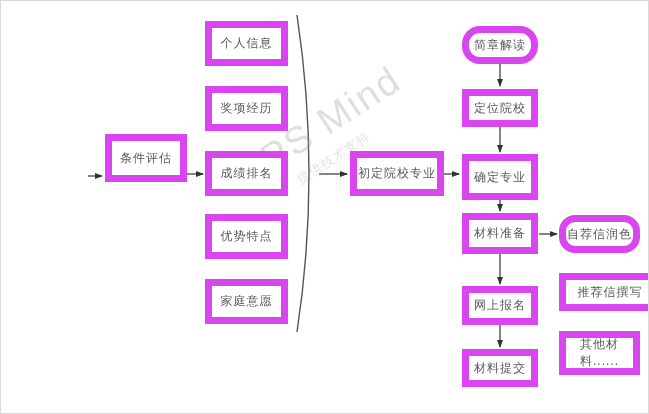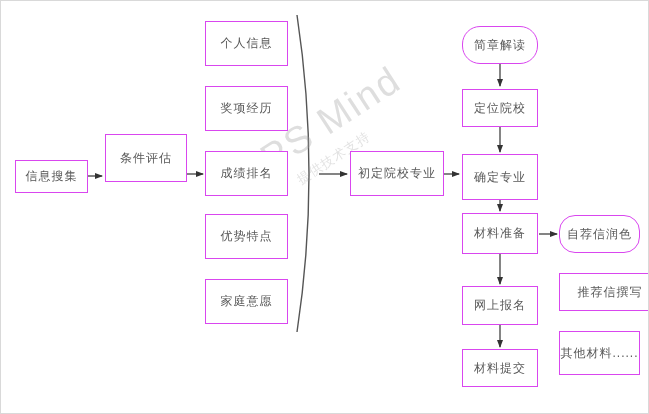--- a/index.html
+++ b/index.html
@@ -9,21 +9,21 @@
     background:#ffffff;
     border:1px solid #d9d9d9;
     box-sizing:border-box;
     font-family:"Liberation Sans","DejaVu Sans",sans-serif;
     overflow:hidden;
   }
   .edges{position:absolute;left:0;top:0;width:649px;height:414px;pointer-events:none;}
   .node{
     position:absolute;
     box-sizing:border-box;
-    border:1px solid #d946ef;
+    border:7px solid #d946ef;
     background:#ffffff;
     display:flex;align-items:center;justify-content:center;
     font-size:12px;color:#595959;
     letter-spacing:1px;
     text-align:center;
     z-index:2;
     cursor:default;
   }
   .watermark{
     position:absolute;
@@ -82,21 +82,20 @@
 
     <path d="M499 194 L499 210" fill="none" stroke="#333" stroke-width="1.2" marker-end="url(#arrow)"></path>
 
     <path d="M538 233 L556 233" fill="none" stroke="#333" stroke-width="1.2" marker-end="url(#arrow)"></path>
 
     <path d="M499 253 L499 283" fill="none" stroke="#333" stroke-width="1.2" marker-end="url(#arrow)"></path>
 
     <path d="M499 324 L499 346" fill="none" stroke="#333" stroke-width="1.2" marker-end="url(#arrow)"></path>
   </svg>
 
-  <div class="node" style="left:14px;top:159px;width:73px;height:33px;">信息搜集</div>
 
   <div class="node" style="left:104px;top:133px;width:82px;height:48px;">条件评估</div>
 
   <div class="node" style="left:204px;top:20px;width:83px;height:45px;">个人信息</div>
 
   <div class="node" style="left:204px;top:85px;width:83px;height:45px;">奖项经历</div>
 
   <div class="node" style="left:204px;top:150px;width:83px;height:45px;text-align:right;">成绩排名</div>
 
   <div class="node" style="left:204px;top:278px;width:83px;height:45px;">家庭意愿</div>

